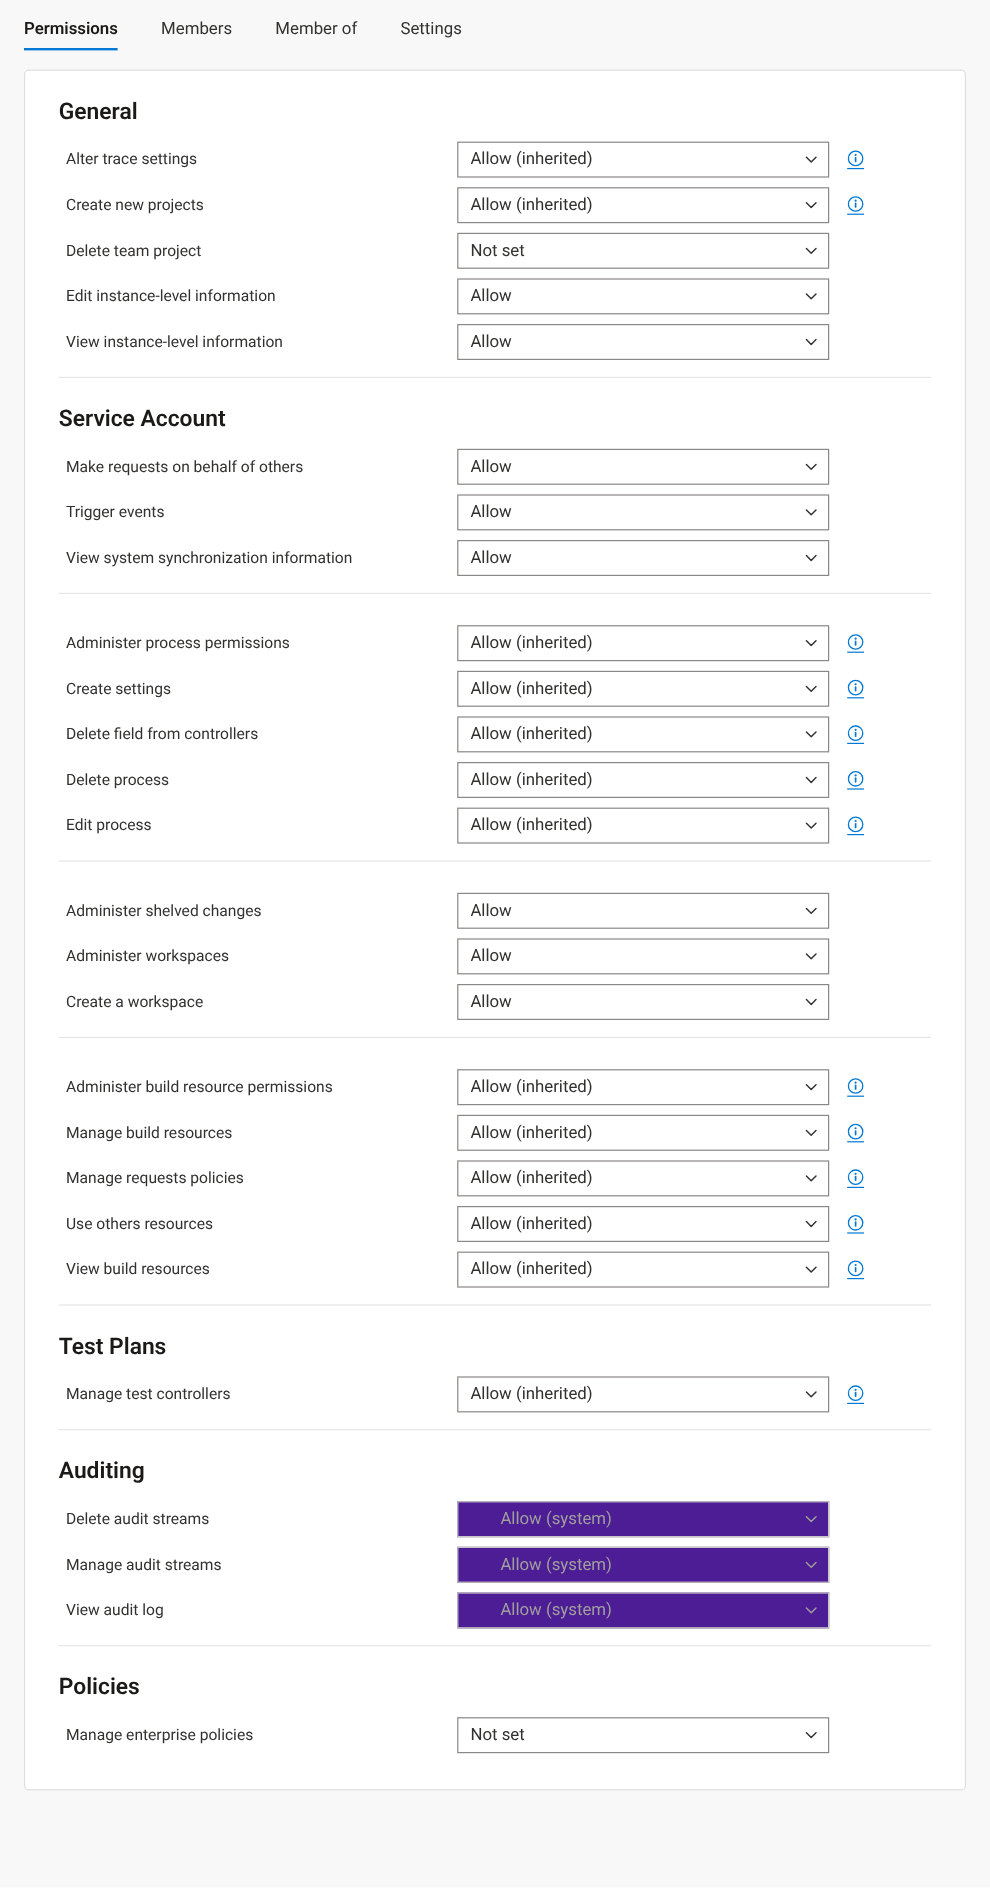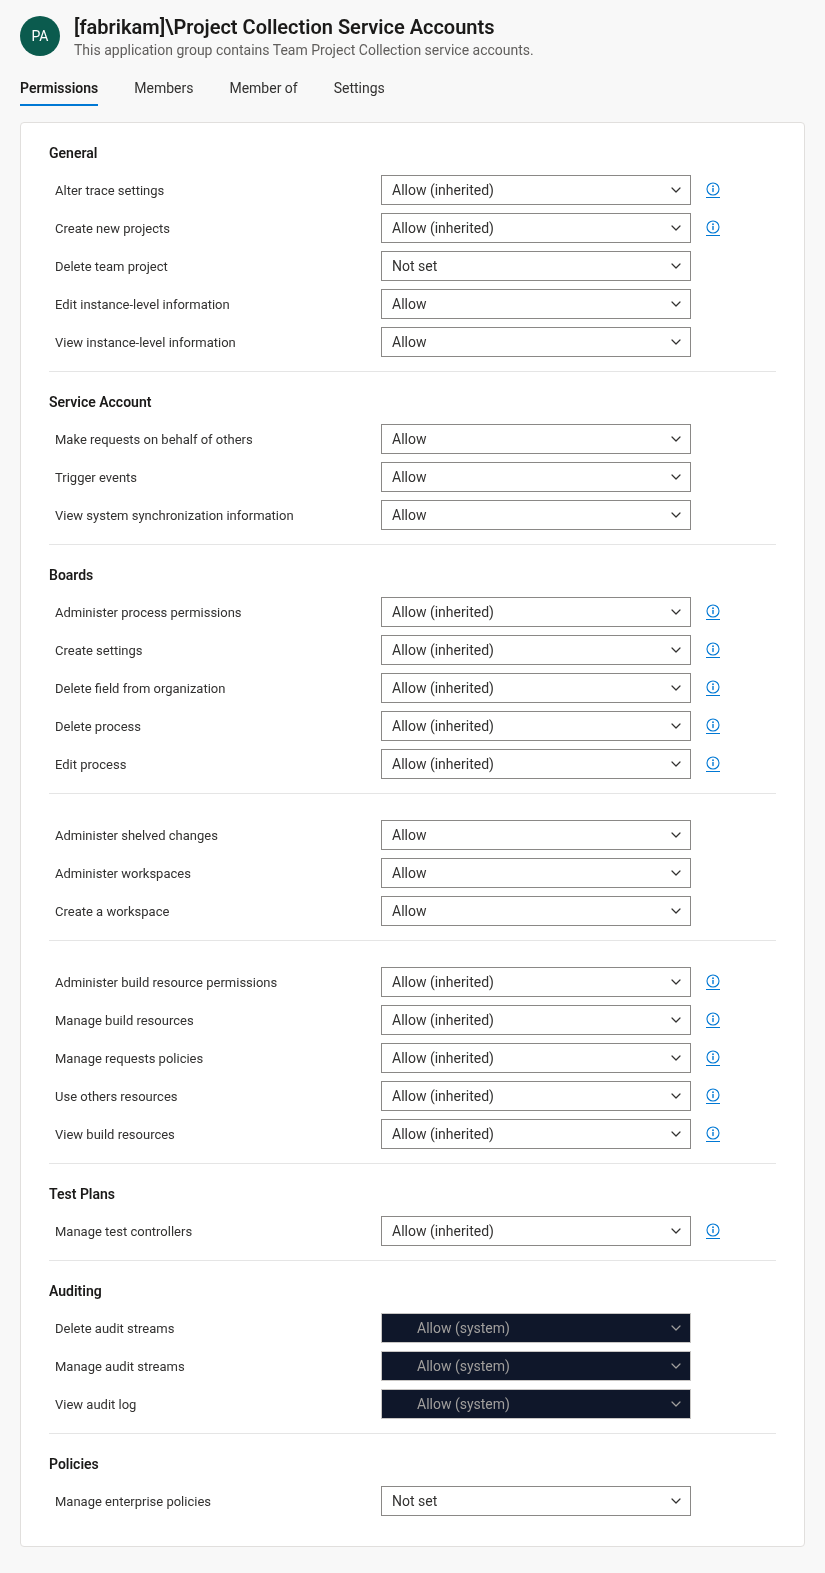--- a/index.html
+++ b/index.html
@@ -33,63 +33,54 @@
     content:""; position:absolute; left:0; right:0; bottom:0; height:2px;
     background:#0078d4;
   }
 
   
   .card {
     background:#fff; margin: 16px 20px 0 20px; border:1px solid #e1dfdd;
     border-radius:4px; padding: 22px 28px 26px 28px;
   }
 
-  .section-title { font-size:14px; font-weight:600; color:#1b1a19; margin:0 0 10px 0;}
+  .section-title { font-size:19px; font-weight:600; color:#1b1a19; margin:0 0 10px 0;}
   .section + .section { margin-top: 22px;}
   .section-rows { }
   .section-divider { border:none; border-top:1px solid #e5e5e5; margin: 10px 0 0 0;}
 
   .perm-row { display:flex; align-items:center; padding: 4px 0; gap:12px;}
   .perm-label { flex: 0 0 320px; padding-left:6px; font-size:13px; color:#323130;}
   .perm-control { flex: 0 0 310px; }
   .perm-info { flex:none; width:20px; display:flex; justify-content:center;}
 
   .select-wrap {
     position:relative; width:100%;
     border:1px solid #8a8886; background:#fff; height:30px;
     display:flex; align-items:center; padding: 0 28px 0 10px;
     font-size:14px; color:#323130; cursor:pointer;
   }
   .select-wrap.disabled{
-    background:#0f172a; color:#a19f9d; border-color:#c8c6c4; cursor:default;padding-left:35px;
+    background:#4c1d95; color:#a19f9d; border-color:#c8c6c4; cursor:default;padding-left:35px;
   }
   .select-wrap .chev {
     position:absolute; right:8px; top:50%; transform:translateY(-50%);
     pointer-events:none;
   }
   .select-wrap.disabled .chev path { stroke:#a19f9d;}
   .chev svg{display:block;}
 
   .info-link { display:inline-flex; color:#0078d4; text-decoration:none; border-bottom:1px solid #0078d4; padding-bottom:1px;}
   .info-link svg{display:block;}
 </style>
 </head>
 <body>
 
 <div class="page">
 
-  <div class="header">
-    <div class="avatar">
-      <span>PA</span>
-    </div>
-    <div class="title-block">
-      <div class="title">[fabrikam]\Project Collection Service Accounts</div>
-      <div class="subtitle">This application group contains Team Project Collection service accounts.</div>
-    </div>
-  </div>
 
   <div class="tabs" id="tabs">
       <div class="tab active"><span>Permissions</span></div>
       <div class="tab"><span>Members</span></div>
       <div class="tab"><span>Member of</span></div>
       <div class="tab"><span>Settings</span></div>
     </div>
 
   <div class="card" id="sections">
       <div class="section">
@@ -226,21 +217,20 @@
                   </svg>
                 </span>
               </div>
             </div>
             <div class="perm-info"></div>
           </div>
         </div>
         <hr class="section-divider">
       </div>
       <div class="section">
-        <div class="section-title">Boards</div>
         <div class="section-rows">
           <div class="perm-row">
             <div class="perm-label">Administer process permissions</div>
             <div class="perm-control">
               <div class="select-wrap">
                 <span>Allow (inherited)</span>
                 <span class="chev">
                   <svg width="12" height="12" viewBox="0 0 12 12" fill="none">
                     <path d="M2 4l4 4 4-4" stroke="#323130" stroke-width="1.2" stroke-linecap="round" stroke-linejoin="round"></path>
                   </svg>
@@ -273,21 +263,21 @@
               <a href="#" class="info-link">
                 <svg width="14" height="14" viewBox="0 0 14 14" fill="none">
                   <circle cx="7" cy="7" r="6" stroke="#0078d4" stroke-width="1.1"></circle>
                   <circle cx="7" cy="4.2" r="0.9" fill="#0078d4"></circle>
                   <rect x="6.3" y="5.8" width="1.4" height="4.4" rx="0.7" fill="#0078d4"></rect>
                 </svg>
               </a>
             </div>
           </div>
           <div class="perm-row">
-            <div class="perm-label">Delete field from organization</div>
+            <div class="perm-label">Delete field from controllers</div>
             <div class="perm-control">
               <div class="select-wrap">
                 <span>Allow (inherited)</span>
                 <span class="chev">
                   <svg width="12" height="12" viewBox="0 0 12 12" fill="none">
                     <path d="M2 4l4 4 4-4" stroke="#323130" stroke-width="1.2" stroke-linecap="round" stroke-linejoin="round"></path>
                   </svg>
                 </span>
               </div>
             </div>

